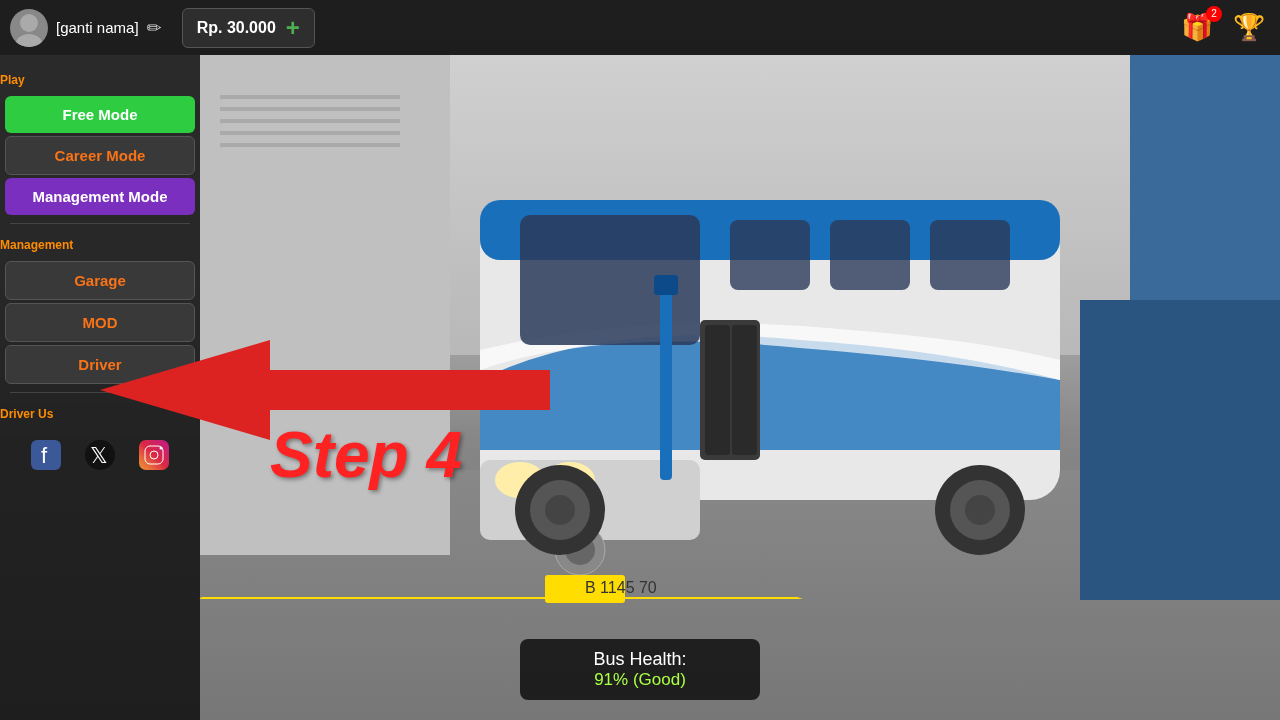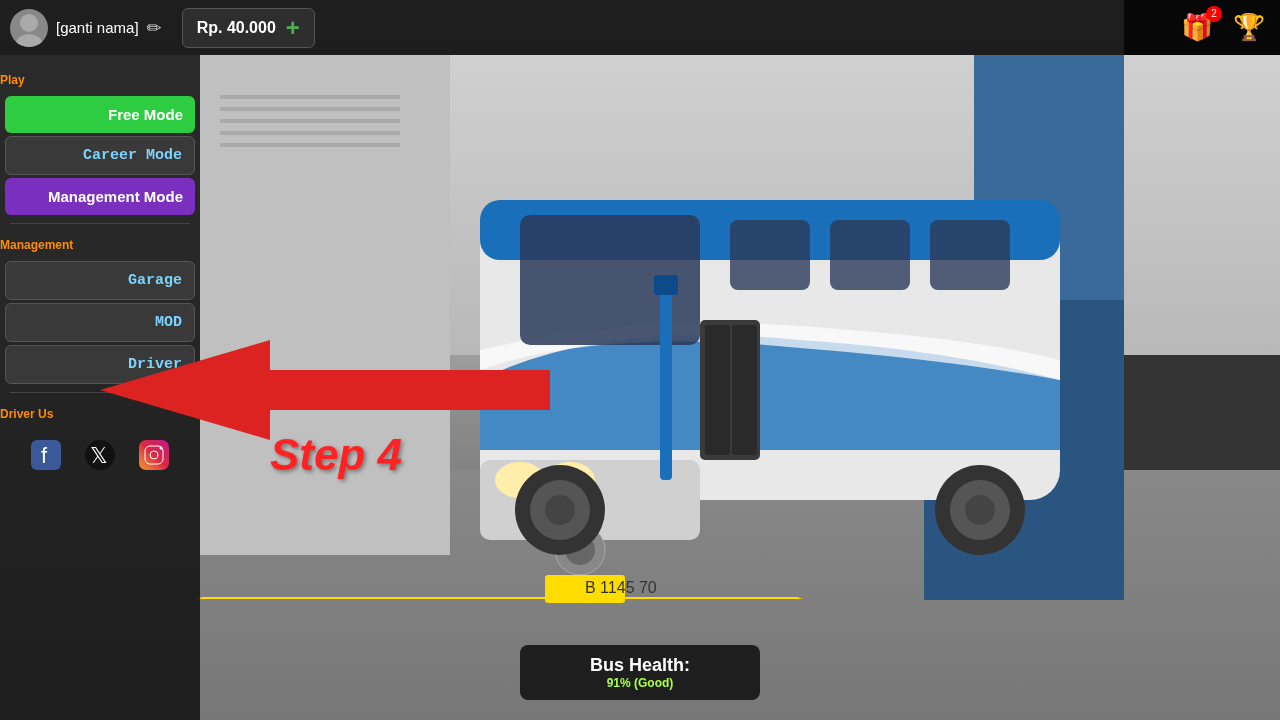--- a/index.html
+++ b/index.html
@@ -9,21 +9,21 @@
       overflow: hidden;
       font-family: Arial, sans-serif;
       position: relative;
       background: #333;
     }
 
     
     #game-bg {
       position: absolute;
       top: 0; left: 0;
-      width: 1124px;
+      width: 1280px;
       height: 720px;
       background: linear-gradient(180deg, #c8c8c8 0%, #b0b0b0 40%, #888 60%, #666 100%);
       z-index: 0;
     }
 
     
     .garage-ceiling {
       position: absolute;
       top: 55px; left: 200px;
       width: 1080px;
@@ -181,32 +181,31 @@
     .sidebar-btn {
       display: block;
       width: calc(100% - 10px);
       margin: 3px 5px;
       padding: 10px 12px;
       border: none;
       border-radius: 6px;
       font-size: 15px;
       font-weight: bold;
       cursor: pointer;
-      text-align: right;
+      text-align: center;
     }
 
     .btn-green {
       background: #2ecc40;
       color: white;
     }
     .btn-dark {
       background: rgba(60,60,60,0.9);
-      color: #7dd3fc;
+      color: #f97316;
       border: 1px solid #555;
-      font-family: Liberation Mono, monospace;
     }
     .btn-purple {
       background: #7b2fbe;
       color: white;
     }
 
     .sidebar-divider {
       height: 1px;
       background: #444;
       margin: 8px 10px;
@@ -235,24 +234,24 @@
       top: 330px;
       left: 100px;
       width: 450px;
       height: 120px;
       z-index: 200;
       pointer-events: none;
     }
 
     .step4-text {
       position: absolute;
-      top: 430px;
+      top: 418px;
       left: 270px;
       color: #ff2222;
-      font-size: 44px;
+      font-size: 64px;
       font-weight: 900;
       z-index: 200;
       font-style: italic;
       text-shadow: 2px 2px 4px rgba(0,0,0,0.4);
       pointer-events: none;
     }
 
     
     .bus-health {
       position: absolute;
@@ -262,26 +261,26 @@
       background: rgba(0,0,0,0.75);
       border-radius: 8px;
       padding: 10px 30px;
       text-align: center;
       z-index: 100;
       min-width: 240px;
     }
     .bus-health-label {
       color: white;
       font-size: 18px;
-      font-weight: bold;
+      font-weight: normal;
     }
     .bus-health-value {
       color: #aaff44;
-      font-size: 12px;
-      font-weight: bold;
+      font-size: 17px;
+      font-weight: normal;
     }
 
     
     .floor-line {
       position: absolute;
       bottom: 120px;
       left: 200px;
       width: 600px;
       height: 4px;
       background: #ffdd00;
@@ -363,21 +362,21 @@
   <div class="avatar">
     <svg width="38" height="38" viewBox="0 0 38 38">
       <circle cx="19" cy="14" r="9" fill="#aaa"></circle>
       <ellipse cx="19" cy="34" rx="13" ry="9" fill="#aaa"></ellipse>
     </svg>
   </div>
   <span class="player-name">[ganti nama]</span>
   <span class="edit-icon">✏</span>
 
   <div class="money-box">
-    <span>Rp. 40.000</span>
+    <span>Rp. 30.000</span>
     <span class="add-money-btn">+</span>
   </div>
 
   <div class="top-right-icons">
     <div class="top-icon">
       <span style="font-size:26px;">🎁</span>
       <span class="badge">2</span>
     </div>
     <div class="top-icon">
       <span style="font-size:26px;">🏆</span>

